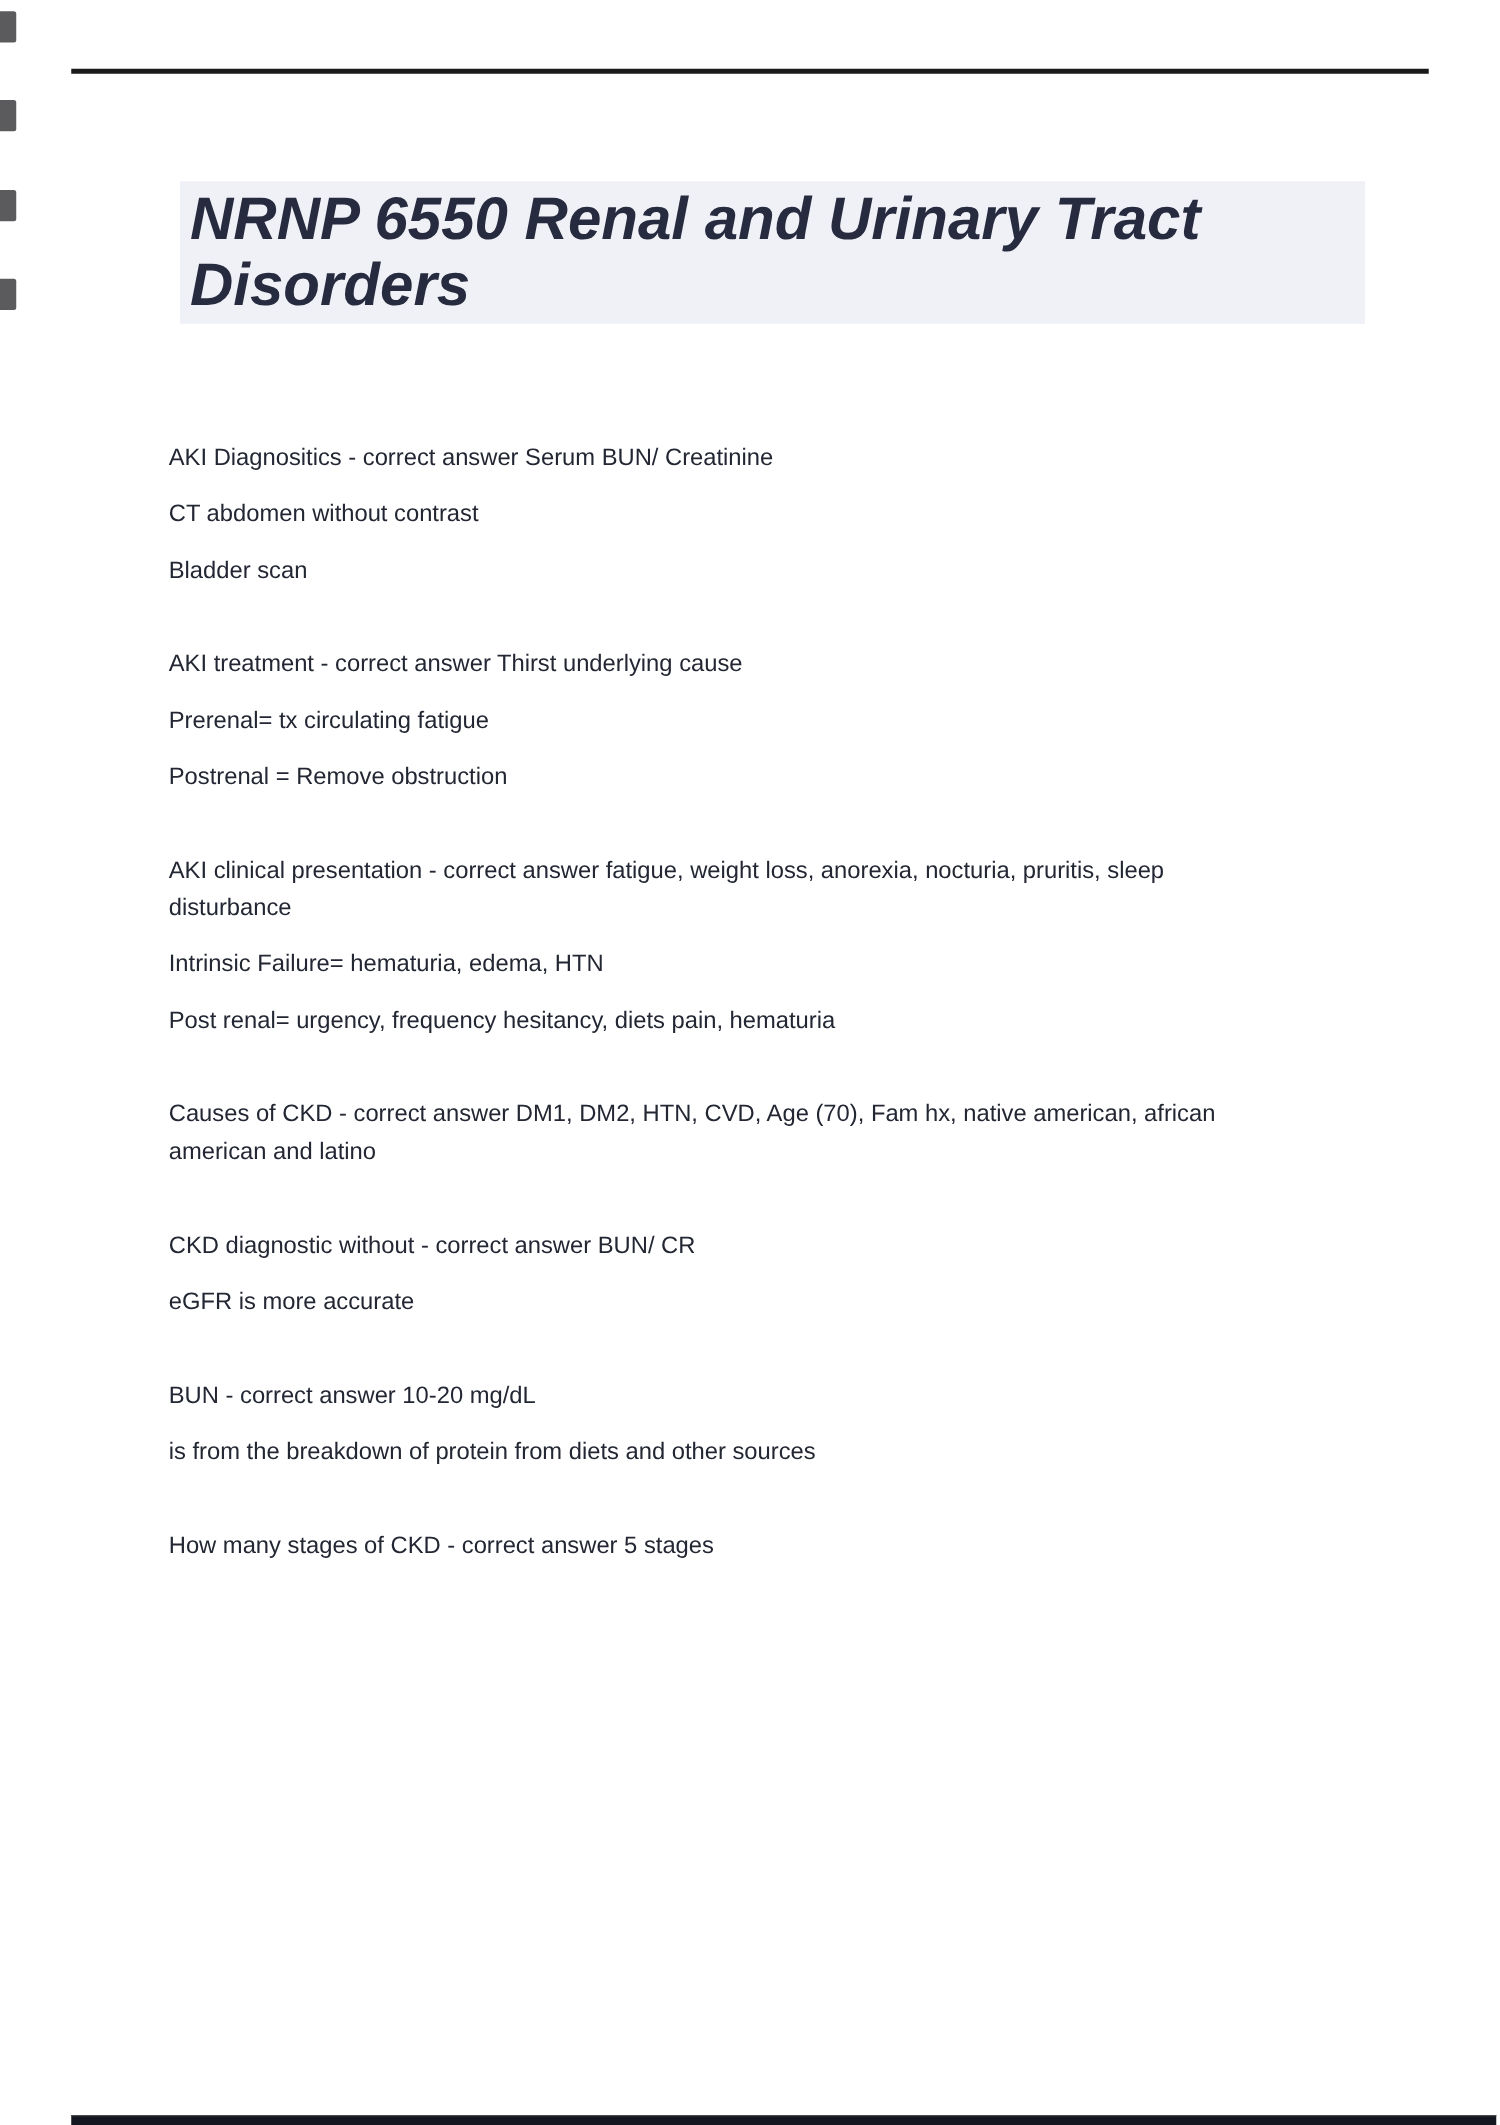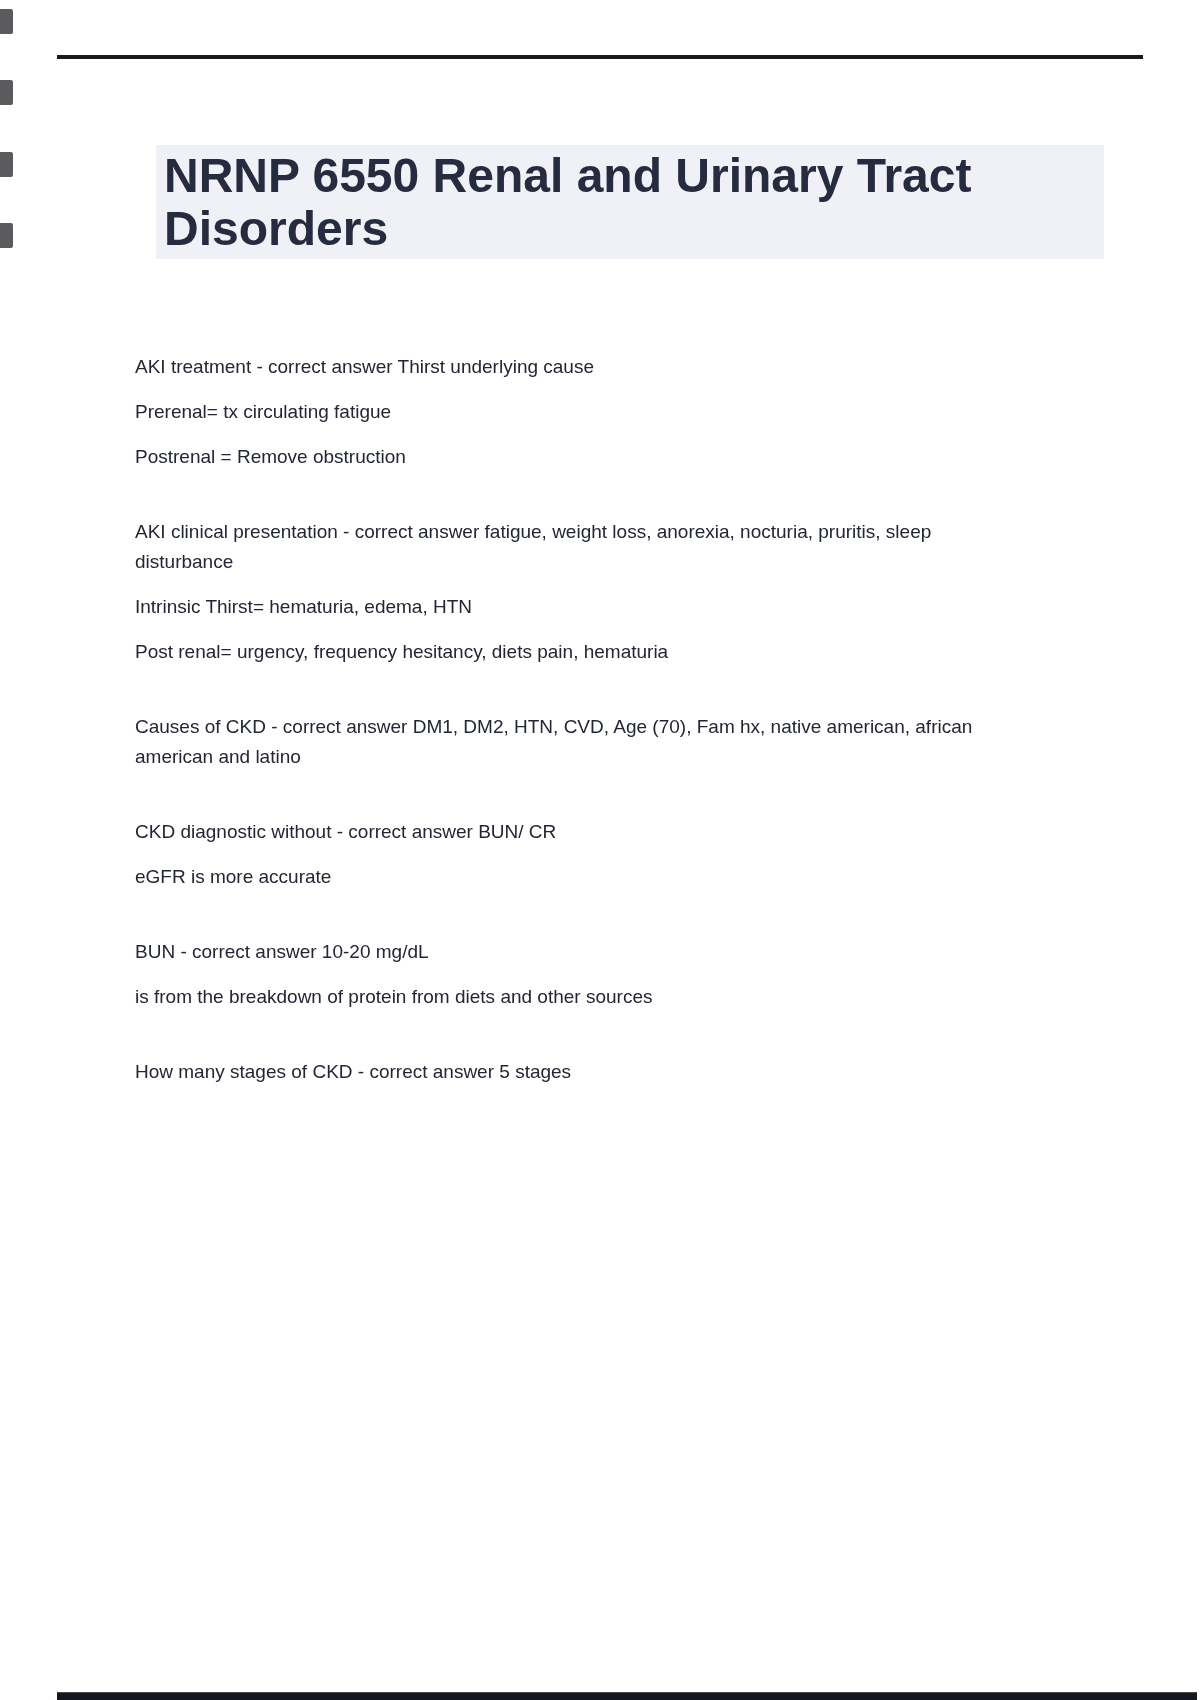--- a/index.html
+++ b/index.html
@@ -35,26 +35,27 @@
     left: 57px;
     top: 55px;
     width: 1086px;
     height: 4px;
     background: #1a1a1a;
   }
 
   
   .title-block {
     position: absolute;
-    left: 156px;
+    left: 144px;
     top: 145px;
     width: 948px;
     background: #f0f1f6;
     padding: 4px 0 4px 8px;
     box-sizing: border-box;
+    font-style: italic;
   }
   .title-block h1 {
     margin: 0;
     font-size: 48px;
     line-height: 53px;
     font-weight: bold;
     letter-spacing: 0px;
     color: #272b40;
     max-width: 930px;
   }
@@ -101,31 +102,36 @@
   </div>
 
   <div class="top-rule"></div>
 
   <div class="title-block">
     <h1>NRNP 6550 Renal and Urinary Tract Disorders</h1>
   </div>
 
   <div class="content">
 
+    <div class="qa-entry">
+      <p>AKI Diagnositics - correct answer Serum BUN/ Creatinine</p>
+      <p>CT abdomen without contrast</p>
+      <p>Bladder scan</p>
+    </div>
 
     <div class="qa-entry">
       <p>AKI treatment - correct answer Thirst underlying cause</p>
       <p>Prerenal= tx circulating fatigue</p>
       <p>Postrenal = Remove obstruction</p>
     </div>
 
     <div class="qa-entry">
       <p>AKI clinical presentation - correct answer fatigue, weight loss, anorexia, nocturia, pruritis, sleep
 disturbance</p>
-      <p>Intrinsic Thirst= hematuria, edema, HTN</p>
+      <p>Intrinsic Failure= hematuria, edema, HTN</p>
       <p>Post renal= urgency, frequency hesitancy, diets pain, hematuria</p>
     </div>
 
     <div class="qa-entry">
       <p>Causes of CKD - correct answer DM1, DM2, HTN, CVD, Age (70), Fam hx, native american, african
 american and latino</p>
     </div>
 
     <div class="qa-entry">
       <p>CKD diagnostic without - correct answer BUN/ CR</p>

